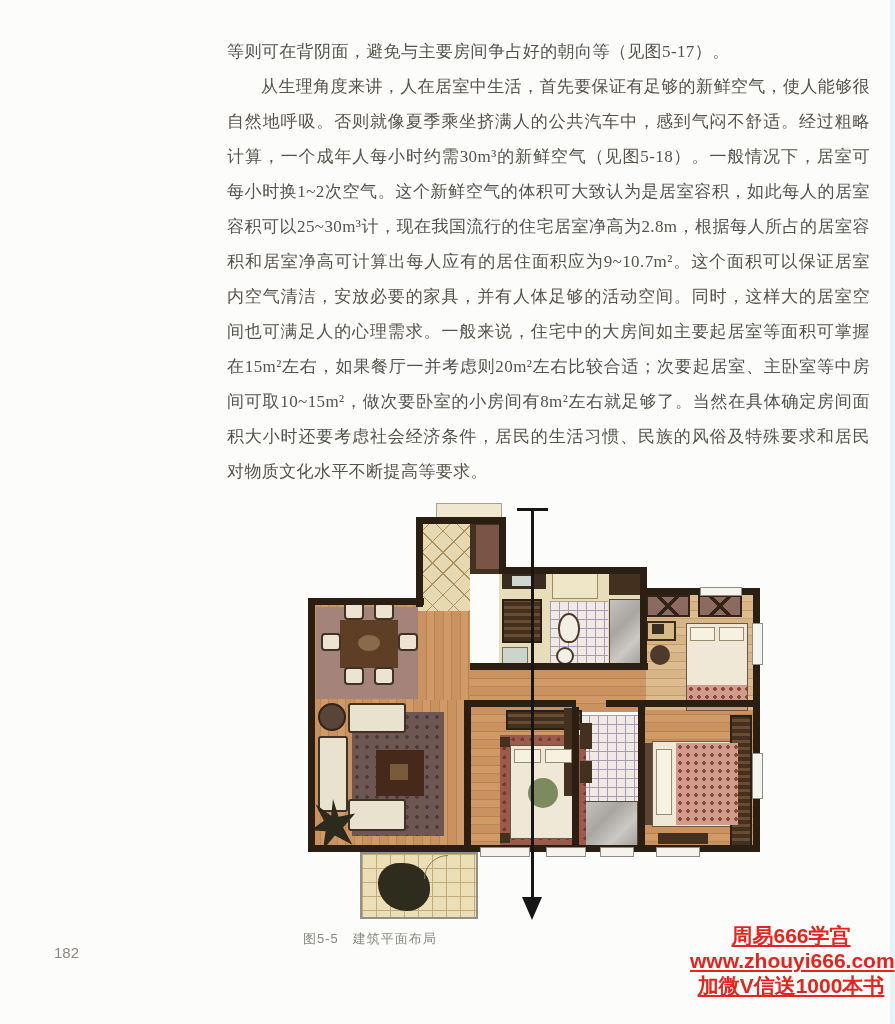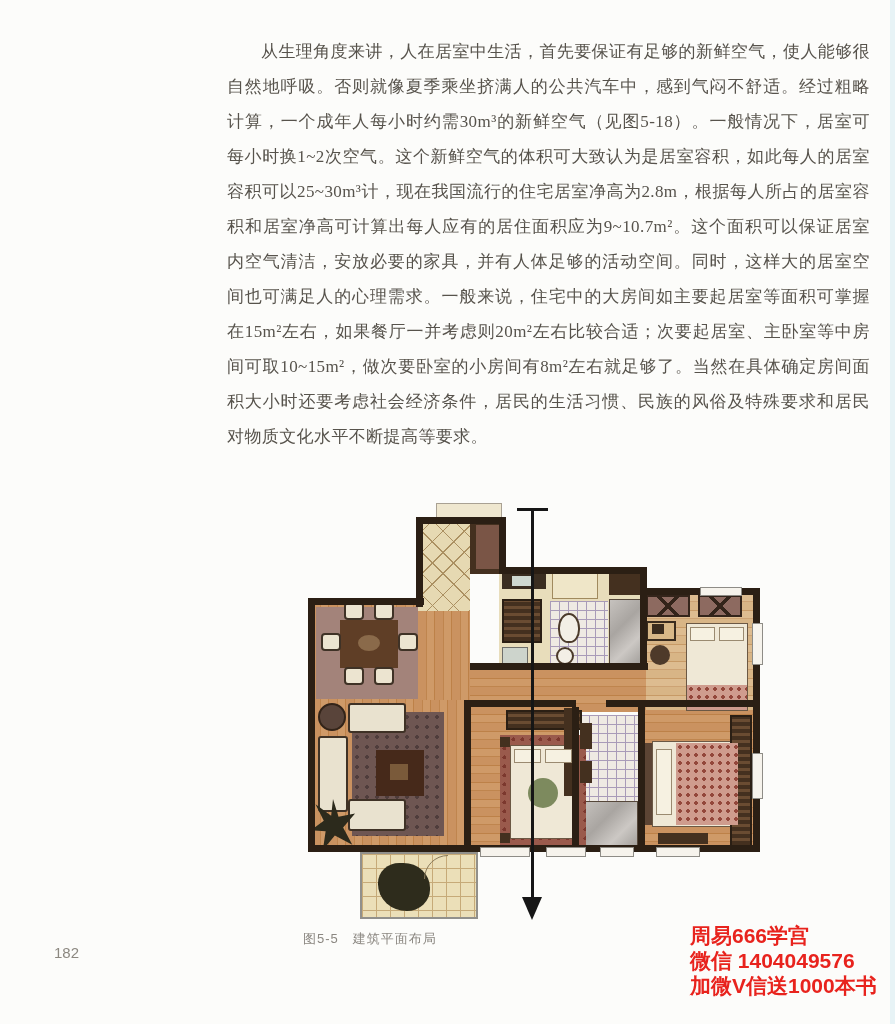--- a/index.html
+++ b/index.html
@@ -28,21 +28,21 @@
   }
   .page-number{
     position:absolute; left:54px; top:944px;
     font-family:"Liberation Sans","DejaVu Sans",sans-serif;
     font-size:15px; color:#8c8880;
   }
   .watermark{
     position:absolute; left:690px; top:923px; width:202px;
     font-family:"Liberation Sans","DejaVu Sans",sans-serif;
     font-weight:bold; font-size:21px; line-height:25px;
-    color:#e8231d; white-space:nowrap;
+    color:#e8231d; text-align:center; white-space:nowrap;text-decoration:underline;
   }
 
   
   .plan{ position:absolute; left:306px; top:503px; width:458px; height:434px; }
   .plan div{ position:absolute; }
 
   .wall{ background:#2b1f14; z-index:30; }
   .win{ background:#f6f3ec; border:1px solid #8e8c86; z-index:35; }
 
   .wood-v{ background:repeating-linear-gradient(90deg,#ca9260 0 8px,#bf854e 8px 9px,#cf9a68 9px 16px,#bd8148 16px 17px); z-index:1; }
@@ -99,20 +99,21 @@
   .sec-line{ background:#161616; z-index:50; }
   .sec-head{ width:0; height:0; border-left:10px solid transparent; border-right:10px solid transparent;
              border-top:23px solid #161616; background:transparent !important; z-index:50; }
 </style>
 </head>
 <body>
 
 <div class="scan-edge-right"></div>
 
 <div class="text-block">
+  <p class="cont">等则可在背阴面，避免与主要房间争占好的朝向等（见图5-17）。</p>
   <p class="ind">从生理角度来讲，人在居室中生活，首先要保证有足够的新鲜空气，使人能够很自然地呼吸。否则就像夏季乘坐挤满人的公共汽车中，感到气闷不舒适。经过粗略计算，一个成年人每小时约需30m³的新鲜空气（见图5-18）。一般情况下，居室可每小时换1~2次空气。这个新鲜空气的体积可大致认为是居室容积，如此每人的居室容积可以25~30m³计，现在我国流行的住宅居室净高为2.8m，根据每人所占的居室容积和居室净高可计算出每人应有的居住面积应为9~10.7m²。这个面积可以保证居室内空气清洁，安放必要的家具，并有人体足够的活动空间。同时，这样大的居室空间也可满足人的心理需求。一般来说，住宅中的大房间如主要起居室等面积可掌握在15m²左右，如果餐厅一并考虑则20m²左右比较合适；次要起居室、主卧室等中房间可取10~15m²，做次要卧室的小房间有8m²左右就足够了。当然在具体确定房间面积大小时还要考虑社会经济条件，居民的生活习惯、民族的风俗及特殊要求和居民对物质文化水平不断提高等要求。</p>
 </div>
 
 <div class="plan">
 
   <div class="entry-tiles" style="left:110px;top:17px;width:54px;height:91px;"></div>
   <div style="left:130px;top:0;width:66px;height:17px;background:#efe7cf;border:1px solid #a9a193;z-index:2;"></div>
   <div class="dark-furn" style="left:164px;top:17px;width:36px;height:54px;"></div>
   <div style="left:170px;top:22px;width:24px;height:44px;background:#7a5546;z-index:6;"></div>
 
@@ -220,15 +221,15 @@
   <div class="sec-line" style="left:211px;top:5px;width:31px;height:3px;"></div>
   <div class="sec-line" style="left:225px;top:5px;width:3px;height:391px;"></div>
   <div class="sec-head" style="left:216px;top:394px;"></div>
 </div>
 
 <div class="fig-caption">图5-5　建筑平面布局</div>
 <div class="page-number">182</div>
 
 <div class="watermark">
   <div>周易666学宫</div>
-  <div>微信 1404049576</div>
+  <div>www.zhouyi666.com</div>
   <div>加微V信送1000本书</div>
 </div>
 
 </body></html>

